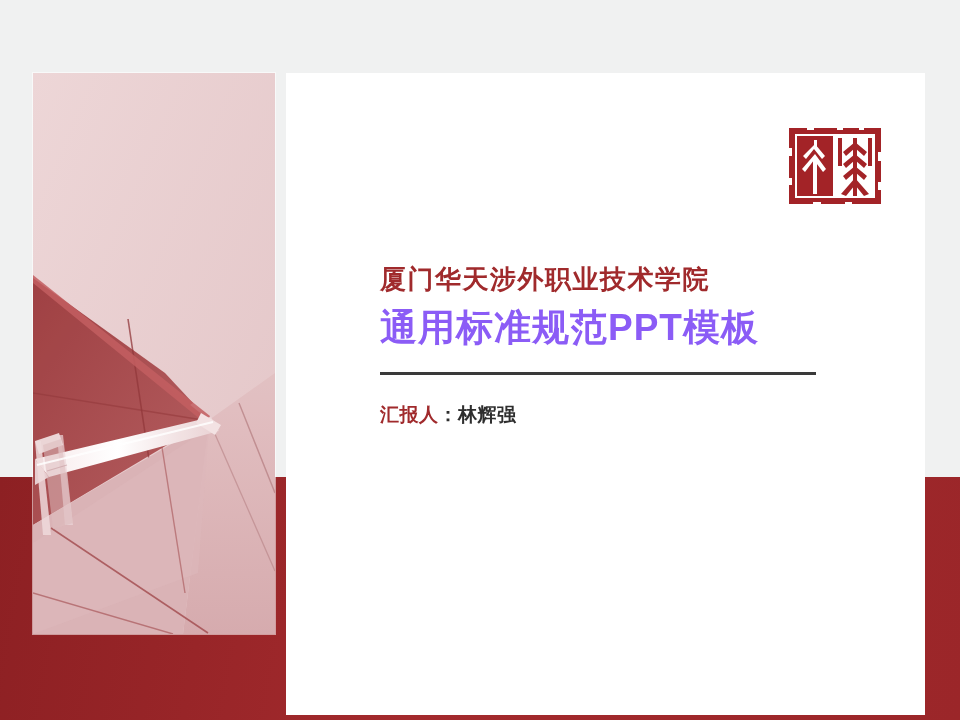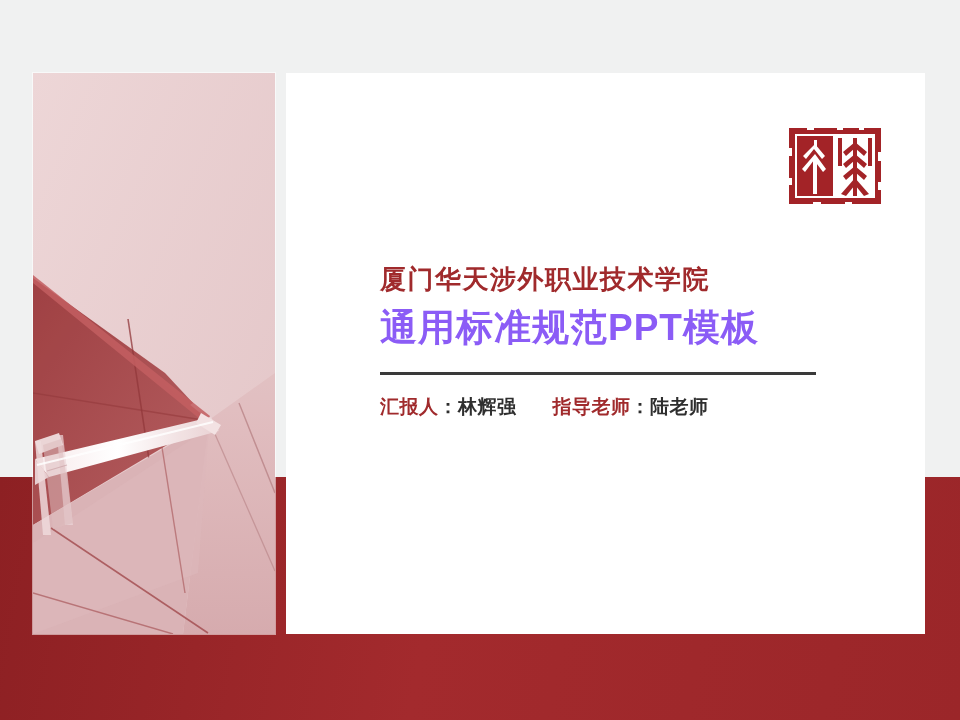--- a/index.html
+++ b/index.html
@@ -56,21 +56,21 @@
     box-shadow: 0 0 0 1px rgba(255,255,255,0.55);
   }
   .photo-panel svg { display: block; }
 
   
   .content-card {
     position: absolute;
     left: 286px;
     top: 73px;
     width: 639px;
-    height: 561px;
+    height: 642px;
     background: #ffffff;
   }
 
   
   .seal-logo {
     position: absolute;
     left: 499px;
     top: 49px;
     width: 100px;
     height: 88px;
@@ -106,21 +106,21 @@
   }
 
   .divider {
     margin-top: 22px;
     width: 436px;
     height: 3px;
     background: #3a3a3a;
   }
 
   .meta-row {
-    margin-top: 19px;
+    margin-top: 27px;
     display: flex;
     align-items: flex-start;
     white-space: nowrap;
   }
   .meta-item {
     font-size: 19px;
     font-weight: bold;
     letter-spacing: 0.5px;
   }
   .meta-item + .meta-item { margin-left: 36px; }
@@ -251,19 +251,18 @@
     <div class="text-block">
       <div class="inst-name">厦门华天涉外职业技术学院</div>
 
       <div class="main-title">通用标准规范PPT模板</div>
 
       <div class="divider"></div>
 
       <div class="meta-row">
         <div class="meta-item"><span class="meta-label">汇报人</span><span class="meta-value">：林辉强</span></div>
 
-        <div class="meta-item"><span class="meta-label">指导老师</span><span class="meta-value">：陆老师</span></div>
       </div>
     </div>
 
   </div>
 
 </div>
 
 </body></html>

